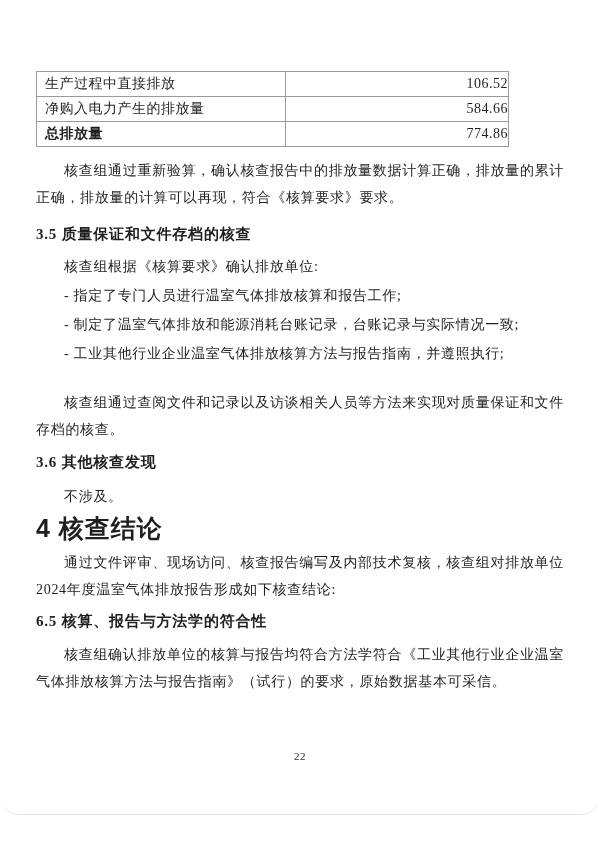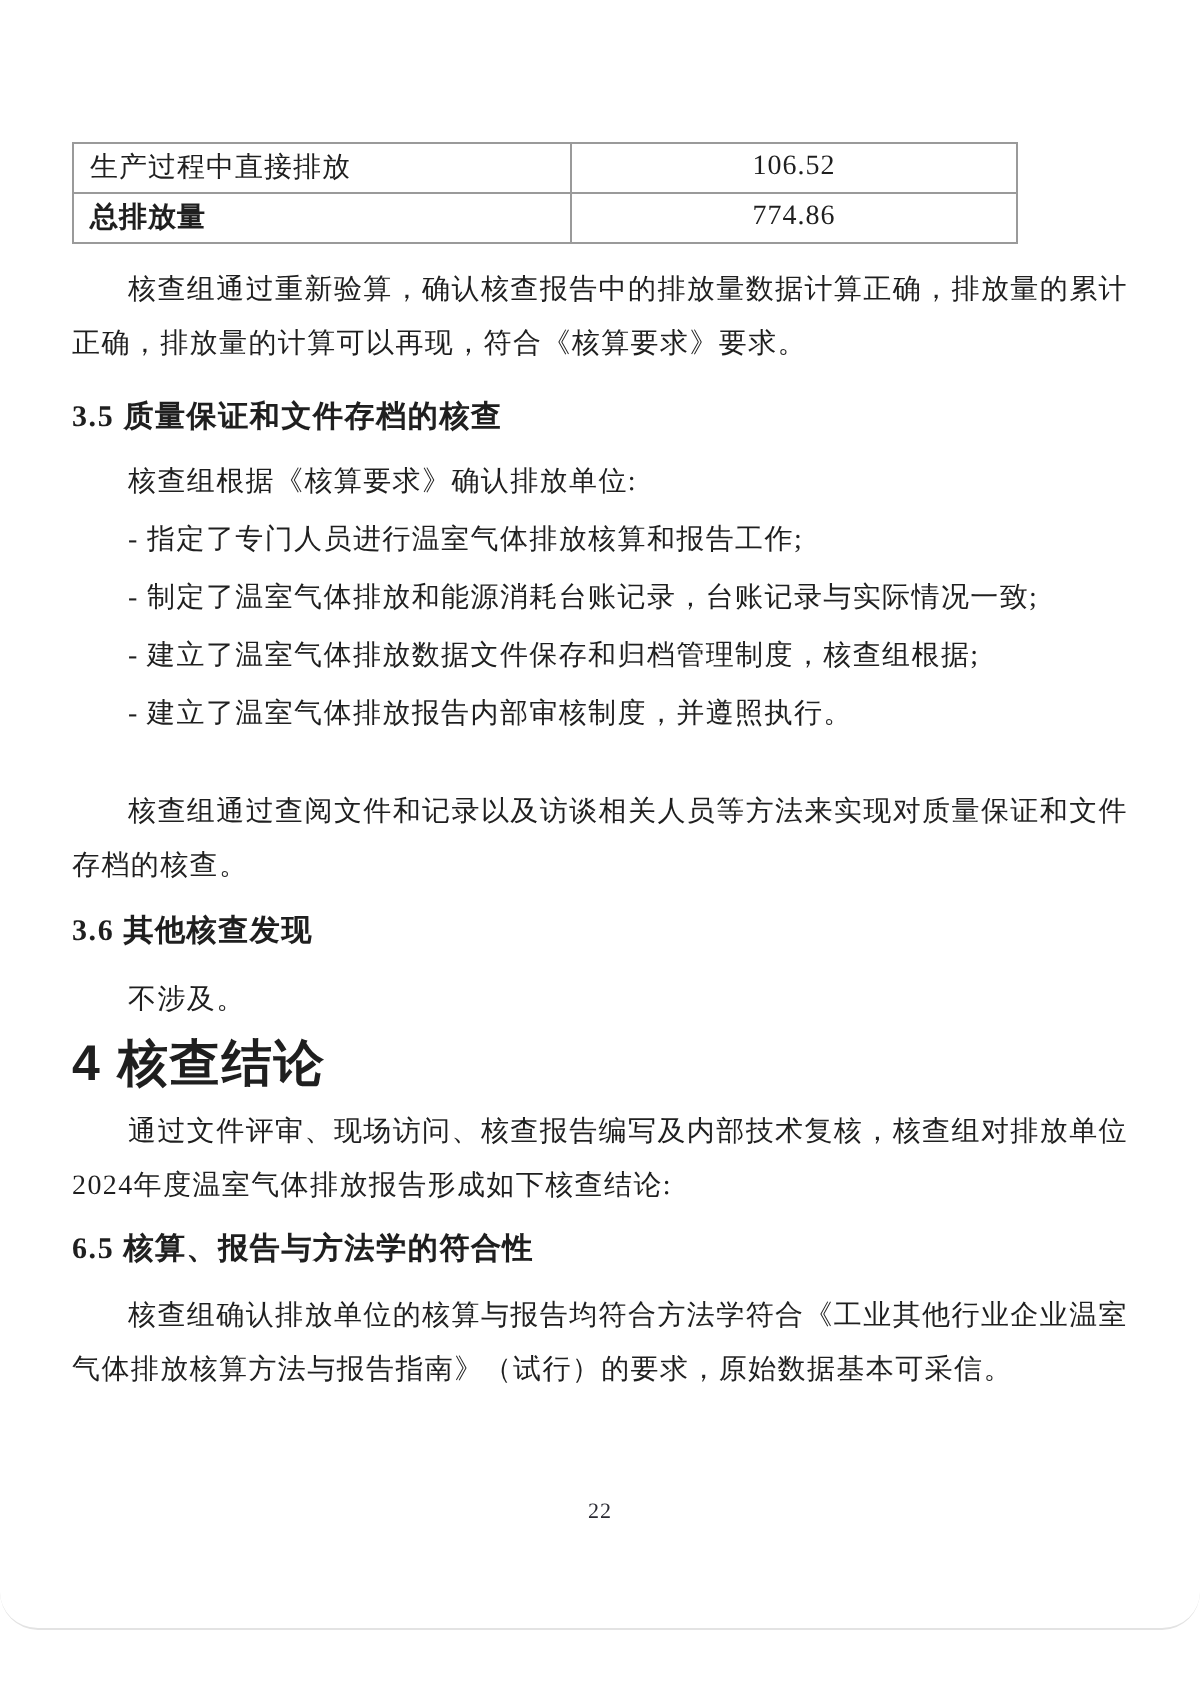--- a/index.html
+++ b/index.html
@@ -33,21 +33,21 @@
     border: 1px solid #9a9a9a;
     height: 24px;
     font-size: 14px;
     letter-spacing: 0.5px;
     padding: 0;
     vertical-align: middle;
   }
   .emissions-table col.c-label { width: 249px; }
   .emissions-table col.c-value { width: 223px; }
   .emissions-table td.cell-label { padding-left: 8px; text-align: left; }
-  .emissions-table td.cell-value { text-align: center; }
+  .emissions-table td.cell-value { text-align: right; }
   .emissions-table tr.total-row td.cell-label { font-weight: bold; }
 
   
   .para {
     margin: 0;
     font-size: 14px;
     line-height: 27px;
     letter-spacing: 0.7px;
     text-align: justify;
     text-align-last: left;
@@ -103,37 +103,40 @@
   <table class="emissions-table">
     <colgroup>
         <col class="c-label">
         <col class="c-value">
       </colgroup>
     <tbody>
       <tr>
         <td class="cell-label">生产过程中直接排放</td>
         <td class="cell-value">106.52</td>
       </tr>
+      <tr>
+        <td class="cell-label">净购入电力产生的排放量</td>
+        <td class="cell-value">584.66</td>
+      </tr>
       <tr class="total-row">
         <td class="cell-label">总排放量</td>
         <td class="cell-value">774.86</td>
       </tr>
     </tbody>
   </table>
 
   <p class="para first-after-table">核查组通过重新验算，确认核查报告中的排放量数据计算正确，排放量的累计正确，排放量的计算可以再现，符合《核算要求》要求。</p>
 
   <h3 class="subheading h35">3.5 质量保证和文件存档的核查</h3>
 
   <p class="para basis-para">核查组根据《核算要求》确认排放单位:</p>
 
   <p class="para list-para">- 指定了专门人员进行温室气体排放核算和报告工作;</p>
   <p class="para list-para">- 制定了温室气体排放和能源消耗台账记录，台账记录与实际情况一致;</p>
-  <p class="para list-para">- 建立了温室气体排放数据文件保存和归档管理制度，核查组根据;</p>
-  <p class="para list-para">- 建立了温室气体排放报告内部审核制度，并遵照执行。</p>
+  <p class="para list-para">- 工业其他行业企业温室气体排放核算方法与报告指南，并遵照执行;</p>
 
   <p class="para method-para">核查组通过查阅文件和记录以及访谈相关人员等方法来实现对质量保证和文件存档的核查。</p>
 
   <h3 class="subheading h36">3.6 其他核查发现</h3>
 
   <p class="para na-para">不涉及。</p>
 
   <h2 class="main-heading">4 核查结论</h2>
 
   <p class="para intro-para">通过文件评审、现场访问、核查报告编写及内部技术复核，核查组对排放单位2024年度温室气体排放报告形成如下核查结论:</p>

